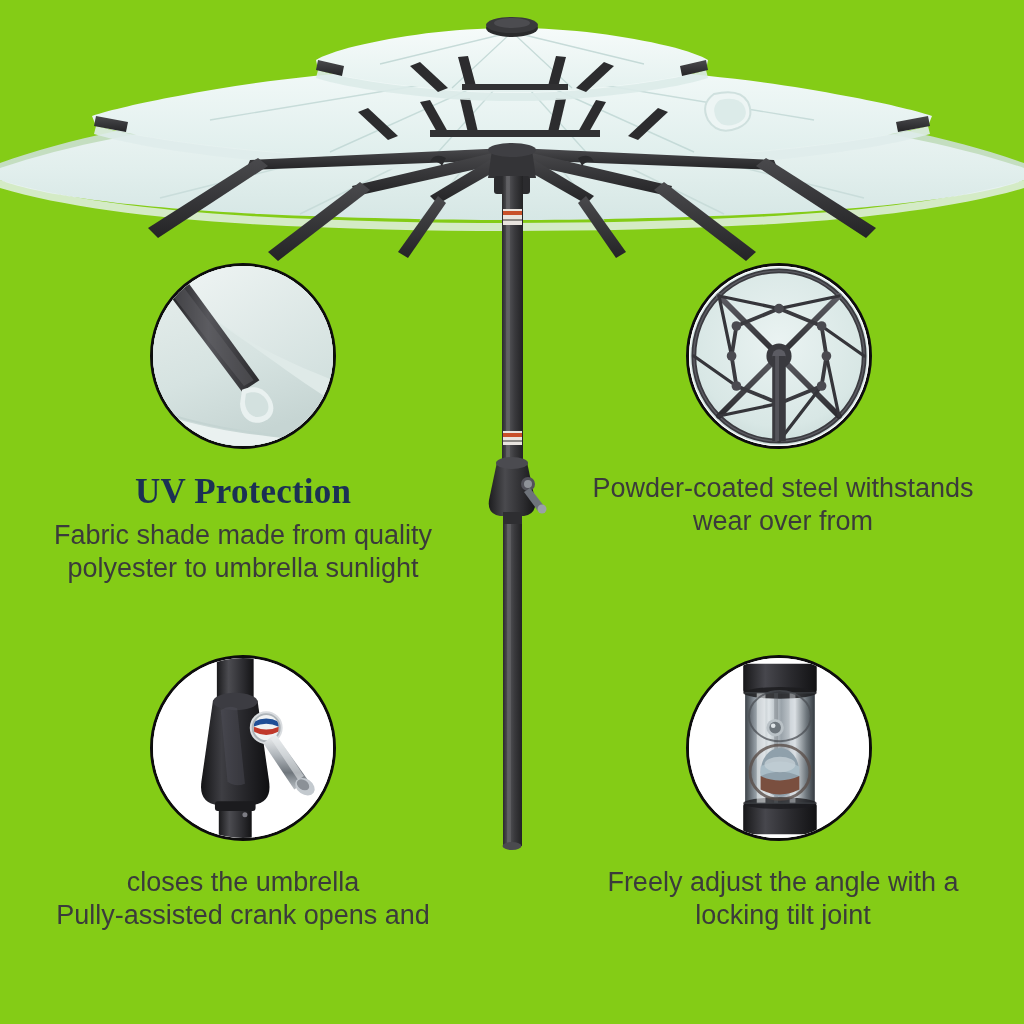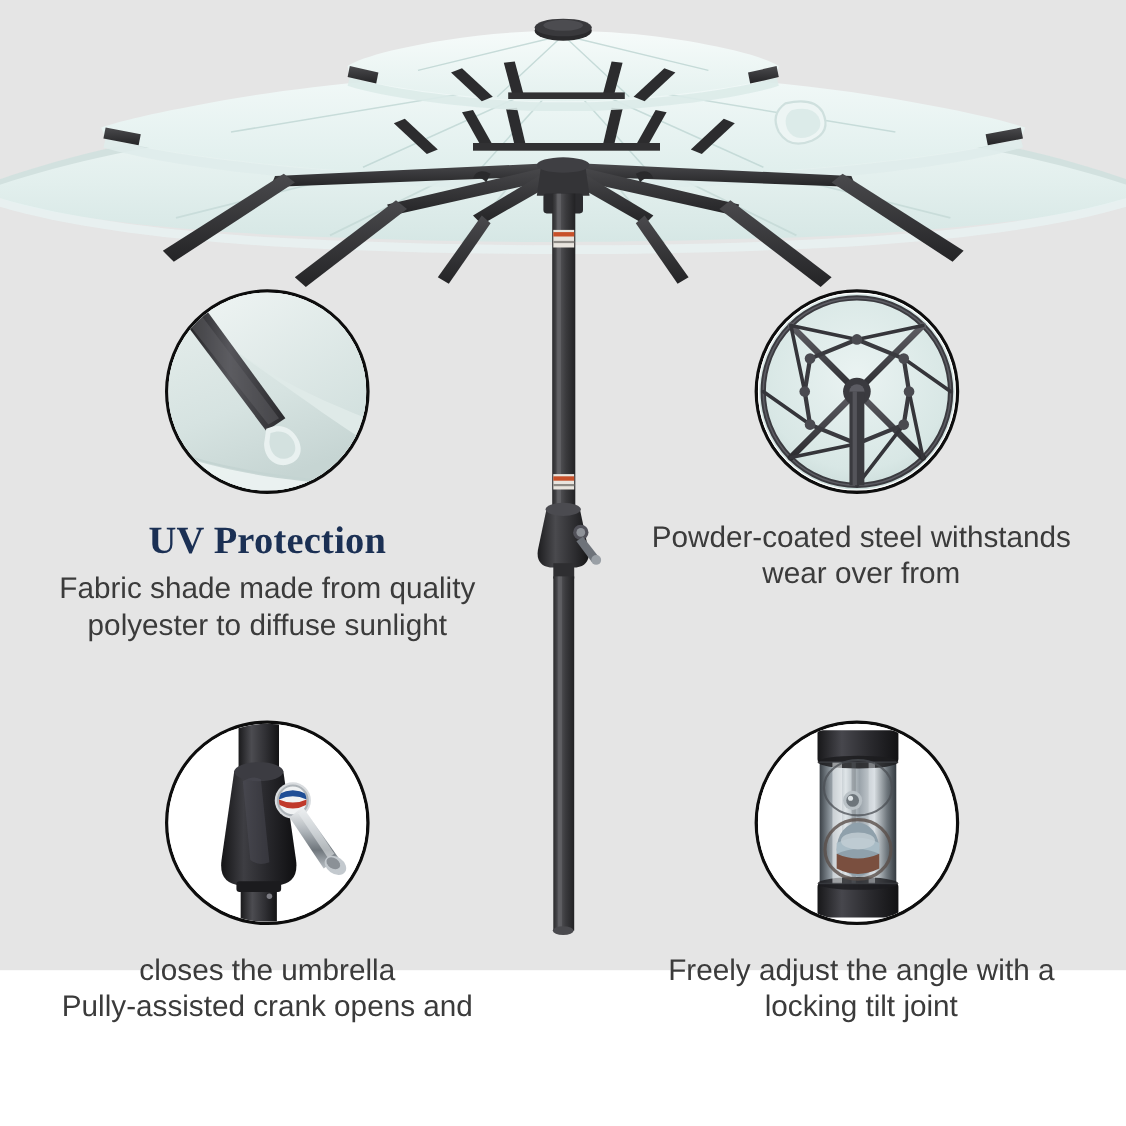--- a/index.html
+++ b/index.html
@@ -12,22 +12,22 @@
     height: 1024px;
     position: relative;
     overflow: hidden;
     font-family: "Liberation Sans", sans-serif;
   }
 
   #stage {
     position: absolute;
     inset: 0;
     width: 1024px;
-    height: 882px;
-    background: #e5e5e5;
+    height: 1024px;
+    background: #84cc16;
   }
 
   
   #product-art {
     position: absolute;
     left: 0;
     top: 0;
     width: 1024px;
     height: 1024px;
     pointer-events: none;
@@ -528,21 +528,21 @@
 
       <line x1="58" y1="36" x2="130" y2="36" stroke="#43474c" stroke-width="1.5" opacity="0.6"></line>
       <line x1="58" y1="150" x2="130" y2="150" stroke="#43474c" stroke-width="1.5" opacity="0.6"></line>
     </svg>
   </div>
 
   <div class="feature-text" id="text-uv">
     <h2 class="feature-title">UV Protection</h2>
     <p class="feature-desc">
       <span class="line">Fabric shade made from quality</span>
-      <span class="line">polyester to diffuse sunlight</span>
+      <span class="line">polyester to umbrella sunlight</span>
     </p>
   </div>
 
   <div class="feature-text" id="text-durable">
     <p class="feature-desc">
       <span class="line">Powder-coated steel withstands</span>
       <span class="line">wear over from</span>
     </p>
   </div>
 

